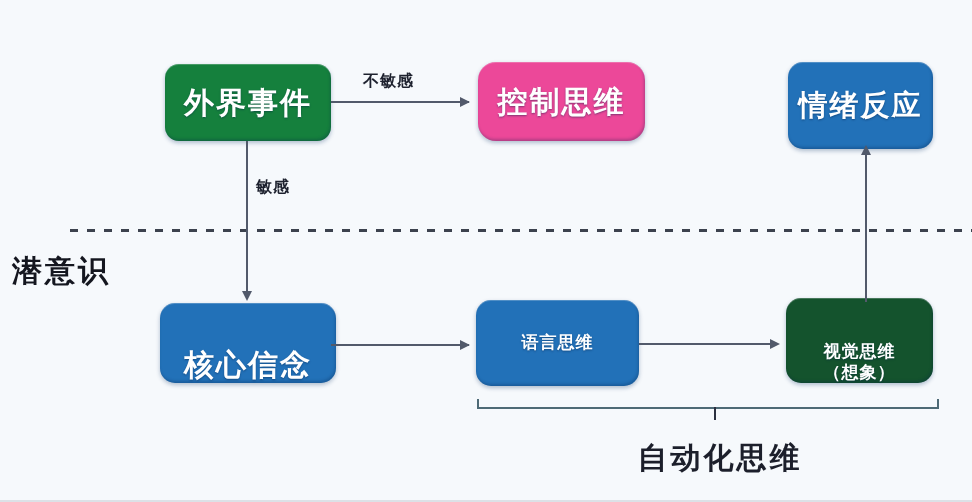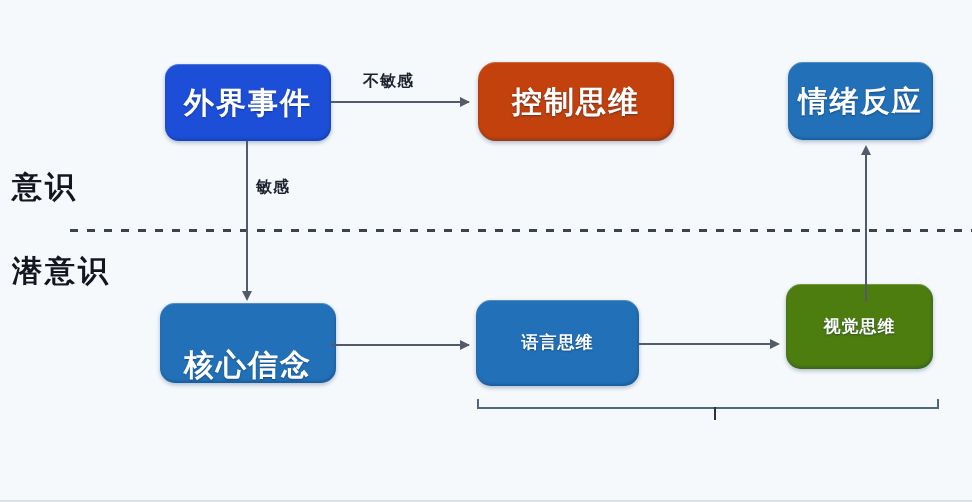--- a/index.html
+++ b/index.html
@@ -41,47 +41,47 @@
   .bracket-tick{position:absolute;width:2px;background:#4e6a76;}
   .bracket-label{position:absolute;left:570px;top:438px;width:300px;text-align:center;
     font-size:30px;color:#1c1f2b;font-weight:bold;letter-spacing:3px;}
   .bottom-edge{position:absolute;left:0;bottom:0;width:100%;height:2px;background:#dce1e7;}
 </style>
 </head>
 <body>
 
 <div id="canvas">
 
-  <div class="region-label" style="top:167px;">意识</div>
   <div class="region-label" style="top:251px;">潜意识</div>
 
   <div class="dashes"></div>
 
-  <div class="node fs30" style="left: 165px; top: 64px; width: 166px; height: 77px; border-radius: 14px; background: #1d4ed8; align-items: center;" title="外界事件">
+  <div class="node fs30" style="left: 165px; top: 64px; width: 166px; height: 77px; border-radius: 14px; background: #15803d; align-items: center;" title="外界事件">
     <span style="color: rgb(255, 255, 255);">外界事件</span>
   </div>
 
-  <div class="node fs30" style="left: 478px; top: 62px; width: 196px; height: 79px; border-radius: 18px; background: #c2410c; font-family: Liberation Serif, serif;" title="控制思维">
+  <div class="node fs30" style="left: 478px; top: 62px; width: 167px; height: 79px; border-radius: 18px; background: #ec4899; font-family: Liberation Serif, serif;" title="控制思维">
     <span>控制思维</span>
   </div>
 
-  <div class="node fs30" style="left: 788px; top: 62px; width: 145px; height: 78px; font-size: 29px; background: rgb(34, 113, 184);" title="情绪反应">
+  <div class="node fs30" style="left: 788px; top: 62px; width: 145px; height: 87px; font-size: 29px; background: rgb(34, 113, 184);" title="情绪反应">
     <span>情绪反应</span>
   </div>
 
   <div class="node fs30" style="left: 160px; top: 303px; width: 176px; height: 80px; background: rgb(34, 113, 184); justify-content: flex-end;" title="核心信念">
     <span>核心信念</span>
   </div>
 
   <div class="node fs25" style="left: 476px; top: 300px; width: 163px; height: 86px; background: rgb(34, 113, 184);" title="语言思维">
     <span>语言思维</span>
   </div>
 
-  <div class="node fs25" style="left: 786px; top: 284px; width: 147px; height: 85px; background: #4d7c0f;" title="视觉思维">
+  <div class="node fs25" style="left: 786px; top: 298px; width: 147px; height: 85px; background: #14532d; justify-content: flex-end;" title="视觉思维">
     <span>视觉思维</span>
+    <span>（想象）</span>
   </div>
 
   <div>
     <div class="hline" style="left:331px;top:101px;width:138px;"></div>
     <div class="head-right" style="left:460px;top:97px;"></div>
   </div>
   <div class="edge-label" style="left:363px;top:71px;">不敏感</div>
 
   <div>
     <div class="vline" style="left:246px;top:141px;height:153px;"></div>
@@ -103,15 +103,16 @@
     <div class="vline" style="left:865px;top:152px;height:150px;"></div>
     <div class="head-up" style="left:861px;top:145px;"></div>
   </div>
 
   <div>
     <div class="bracket-line"></div>
     <div class="bracket-tick" style="left:477px;top:399px;height:10px;"></div>
     <div class="bracket-tick" style="left:937px;top:399px;height:10px;"></div>
     <div class="bracket-tick" style="left:714px;top:407px;height:13px;background:#2c3140;"></div>
   </div>
+  <div class="bracket-label">自动化思维</div>
 
   <div class="bottom-edge"></div>
 </div>
 
 </body></html>

